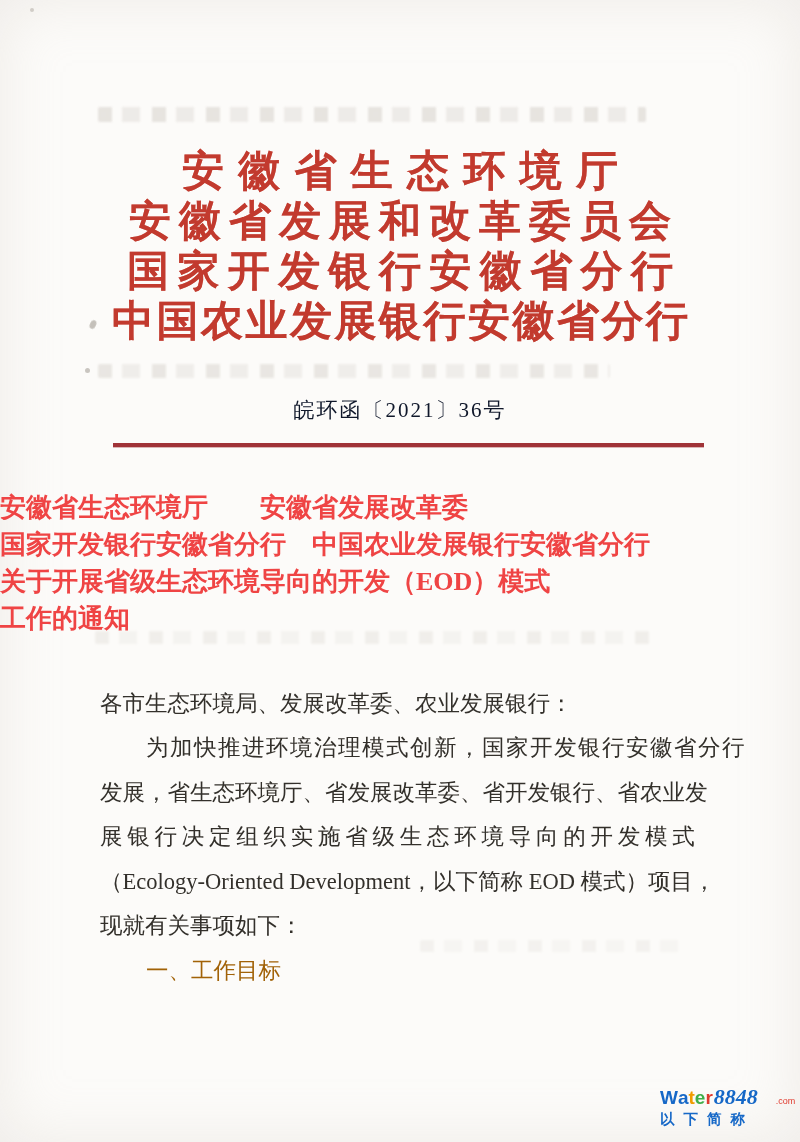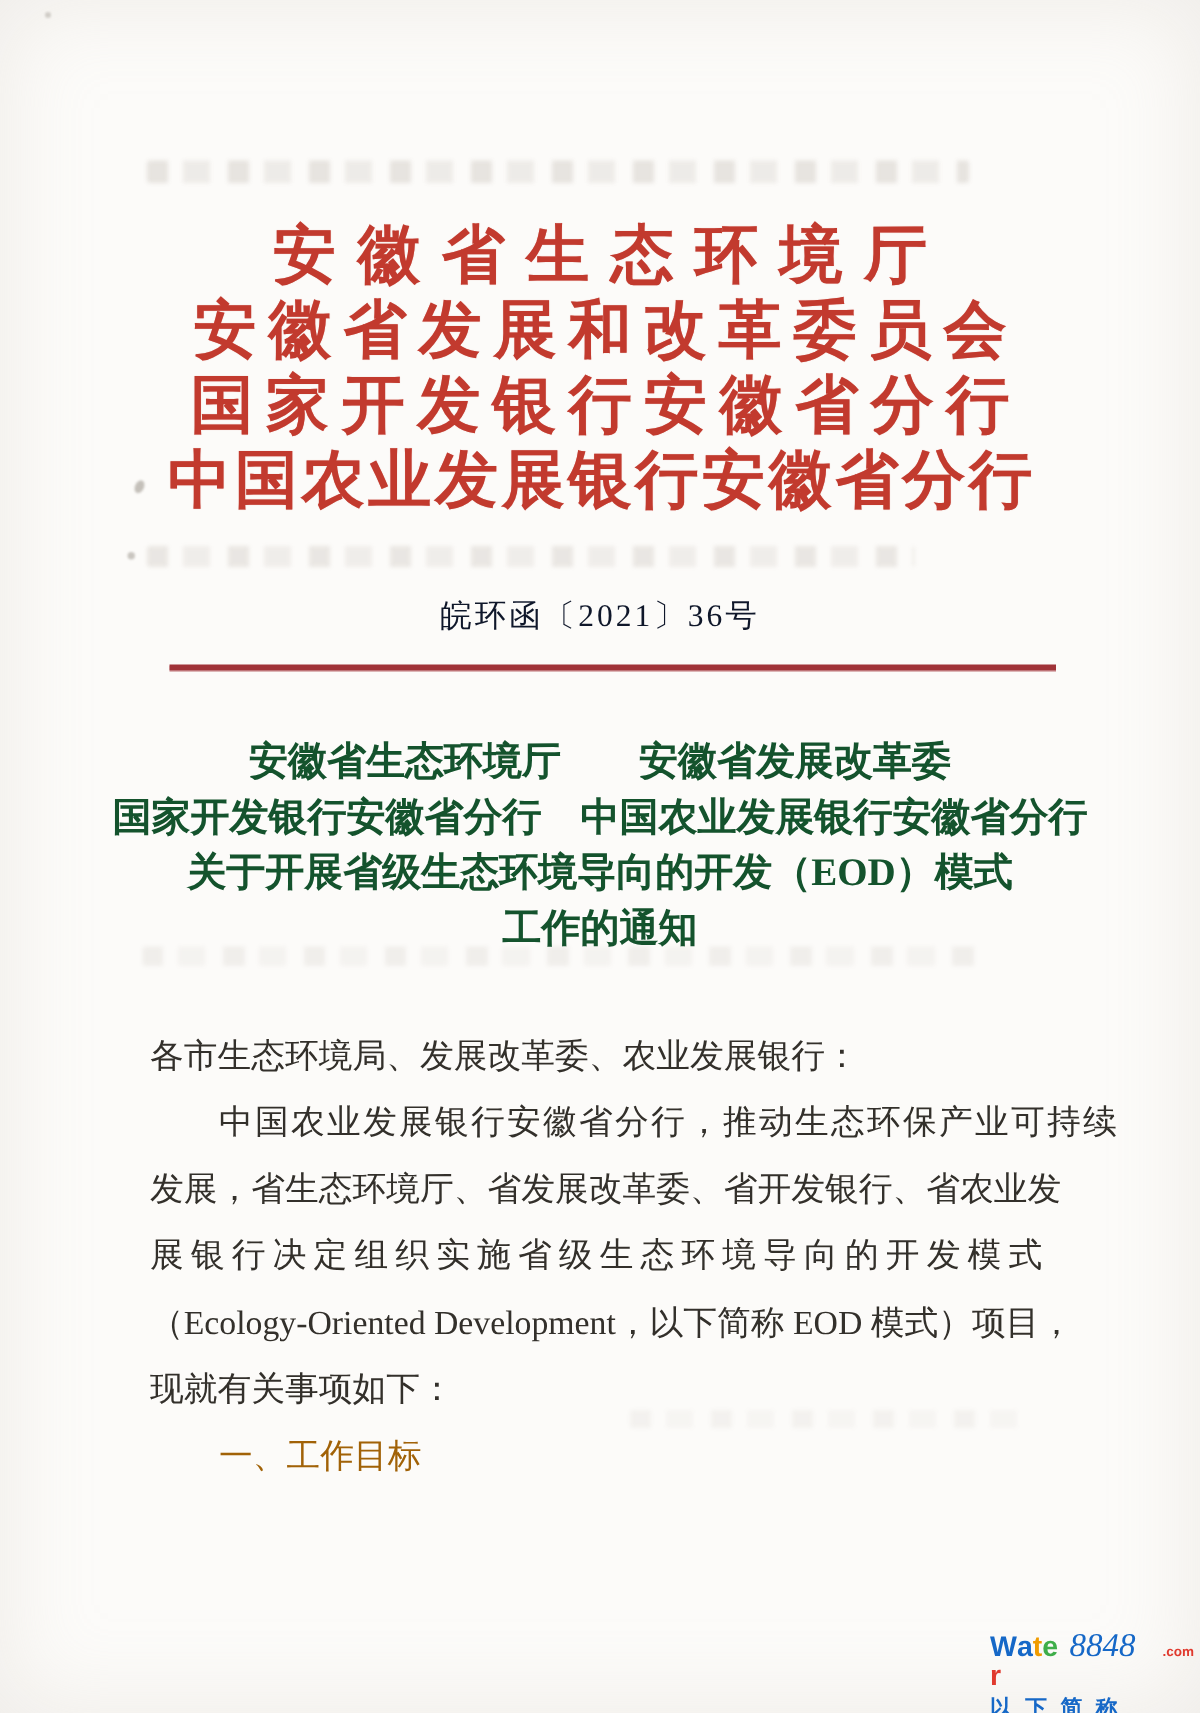--- a/index.html
+++ b/index.html
@@ -16,22 +16,22 @@
   .hline1{width:436px;}
   .hline2{width:542px;}
   .hline3{width:546px;}
   .hline4{width:576px;}
   
   .doc-number{position:absolute;top:396px;left:0;right:0;text-align:center;
     font-size:21px;letter-spacing:2px;color:#0f172a;}
   .red-rule{position:absolute;top:443px;left:113px;width:591px;height:4px;
     background:#a03338;box-shadow:0 1px 0 rgba(160,51,56,.35);}
   
-  .title{position:absolute;top:489px;left:0;right:0;text-align:center;
-    font-weight:bold;color:#14532d;}
+  .title{position:absolute;top:489px;left:0;right:0;text-align:left;
+    font-weight:bold;color:#ef4444;}
   .tline{line-height:37px;font-size:26px;white-space:pre;}
   .tline.t2{font-size:26px;}
   
   .body-text{position:absolute;left:100px;top:681px;width:597px;color:#33302b;font-size:22.5px;}
   .bline{height:44.5px;display:flex;align-items:center;white-space:nowrap;}
   .bline.indent{padding-left:46px;}
   .bline.bold{font-weight:normal;color:#a16207;}
   .bline.justify{justify-content:space-between;padding-right:2px;}
   .bline.ls1{letter-spacing:1.5px;}
   
@@ -49,23 +49,23 @@
   .speck3{top:8px;left:30px;width:4px;height:4px;opacity:.35;}
   
   .watermark{position:absolute;left:660px;top:1086px;width:136px;font-family:"Liberation Sans","DejaVu Sans",sans-serif;}
   .wm-top{display:flex;align-items:baseline;line-height:1;}
   .wm-word{font-weight:bold;font-size:19px;letter-spacing:0;}
   .wm-word span{display:inline-block;}
   .wm-l-blue{color:#1668c7;}
   .wm-l-orange{color:#f09c00;}
   .wm-l-green{color:#3fae49;}
   .wm-l-red{color:#e03a2e;}
-  .wm-number{font-family:"Liberation Serif",serif;font-style:italic;font-weight:normal;
+  .wm-number{font-family:"Liberation Serif",serif;font-style:italic;font-weight:bold;
     font-size:22px;color:#1668c7;margin-left:1px;}
-  .wm-tld{font-size:9px;color:#e03a2e;font-weight:bold;margin-left:18px;}
+  .wm-tld{font-size:9px;color:#e03a2e;font-weight:normal;margin-left:18px;}
   .wm-sub{margin-top:2px;color:#1668c7;font-weight:bold;font-size:14.5px;
     letter-spacing:9px;white-space:nowrap;}
 </style>
 </head>
 <body>
 
 <div class="page">
 
   <div class="ghost ghost1"></div>
   <div class="ghost ghost2"></div>
@@ -135,21 +135,21 @@
 
   <div class="title">
     <div class="tline">安徽省生态环境厅　　安徽省发展改革委</div>
     <div class="tline t2">国家开发银行安徽省分行　中国农业发展银行安徽省分行</div>
     <div class="tline">关于开展省级生态环境导向的开发（EOD）模式</div>
     <div class="tline">工作的通知</div>
   </div>
 
   <div class="body-text">
     <div class="bline">各市生态环境局、发展改革委、农业发展银行：</div>
-    <div class="bline indent ls1">中国农业发展银行安徽省分行，推动生态环保产业可持续</div>
+    <div class="bline indent ls1">为加快推进环境治理模式创新，国家开发银行安徽省分行</div>
     <div class="bline">发展，省生态环境厅、省发展改革委、省开发银行、省农业发</div>
     <div class="bline justify">
         <span>展</span>
         <span>银</span>
         <span>行</span>
         <span>决</span>
         <span>定</span>
         <span>组</span>
         <span>织</span>
         <span>实</span>

